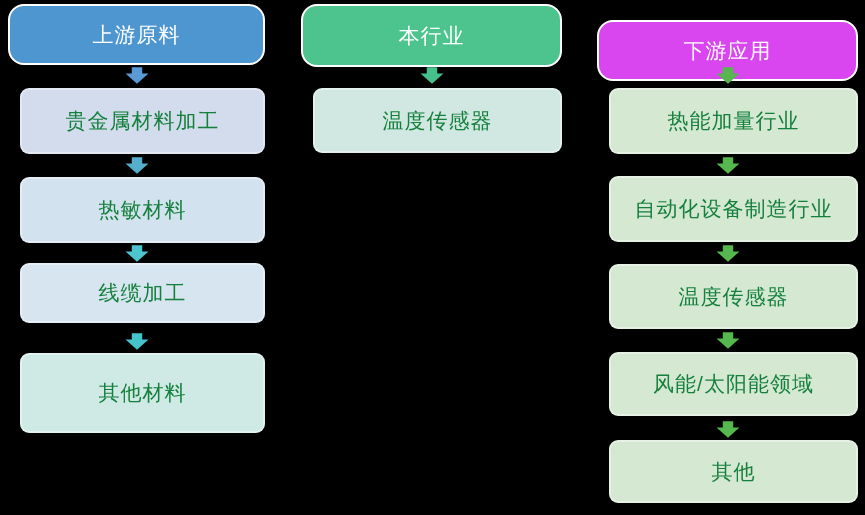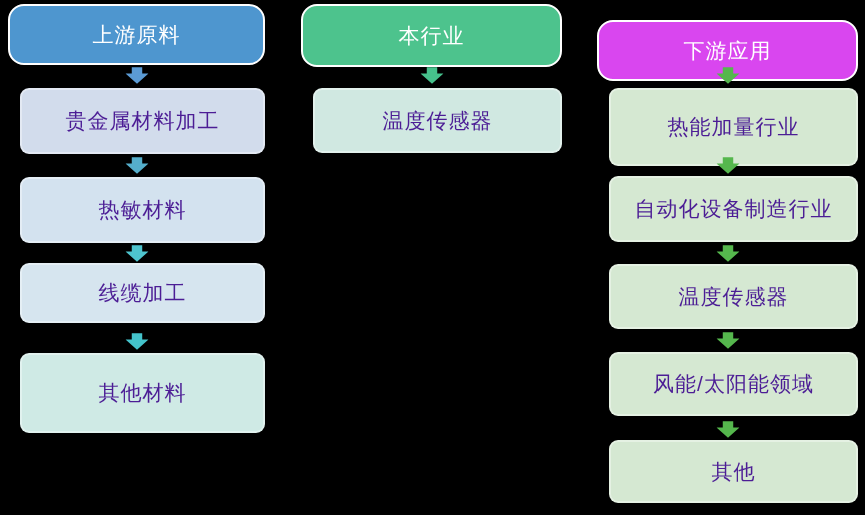--- a/index.html
+++ b/index.html
@@ -19,21 +19,21 @@
     border-radius:16px;
     display:flex;align-items:center;justify-content:center;
     color:#ffffff;font-size:21px;letter-spacing:1px;
   }
   .box{
     position:absolute;left:12px;right:0;
     box-sizing:border-box;
     border:2px solid rgba(255,255,255,0.38);
     border-radius:9px;
     display:flex;align-items:center;justify-content:center;
-    color:#4c1d95;font-size:21px;letter-spacing:1px;
+    color:#15803d;font-size:21px;letter-spacing:1px;
   }
   .arr{
     position:absolute;left:50%;transform:translateX(-50%);
     display:block;
   }
 </style>
 </head>
 <body>
 
 <div class="canvas">
@@ -64,21 +64,21 @@
       <path d="M6 0 H16 V6 H22 L11 16 L0 6 H6 Z" fill="#46C18C"></path>
     </svg>
     <div class="box" style="top: 88px; height: 65px; background: rgb(208, 232, 225);">温度传感器</div>
   </div>
 
   <div class="col" style="left:597px;width:261px">
     <div class="hdr" style="top: 20px; height: 61px; background: #d946ef;">下游应用</div>
     <svg class="arr" style="top:67px" width="23" height="17" viewBox="0 0 22 16">
       <path d="M6 0 H16 V6 H22 L11 16 L0 6 H6 Z" fill="#55B74D"></path>
     </svg>
-    <div class="box" style="top: 88px; height: 78px; background: rgb(213, 232, 210);">热能加量行业</div>
+    <div class="box" style="top: 88px; height: 66px; background: rgb(213, 232, 210);">热能加量行业</div>
     <svg class="arr" style="top:157px" width="23" height="17" viewBox="0 0 22 16">
       <path d="M6 0 H16 V6 H22 L11 16 L0 6 H6 Z" fill="#55B74D"></path>
     </svg>
     <div class="box" style="top: 176px; height: 66px; background: rgb(213, 232, 210);">自动化设备制造行业</div>
     <svg class="arr" style="top:245px" width="23" height="17" viewBox="0 0 22 16">
       <path d="M6 0 H16 V6 H22 L11 16 L0 6 H6 Z" fill="#55B74D"></path>
     </svg>
     <div class="box" style="top: 264px; height: 65px; background: rgb(213, 232, 210);">温度传感器</div>
     <svg class="arr" style="top:332px" width="23" height="17" viewBox="0 0 22 16">
       <path d="M6 0 H16 V6 H22 L11 16 L0 6 H6 Z" fill="#55B74D"></path>

